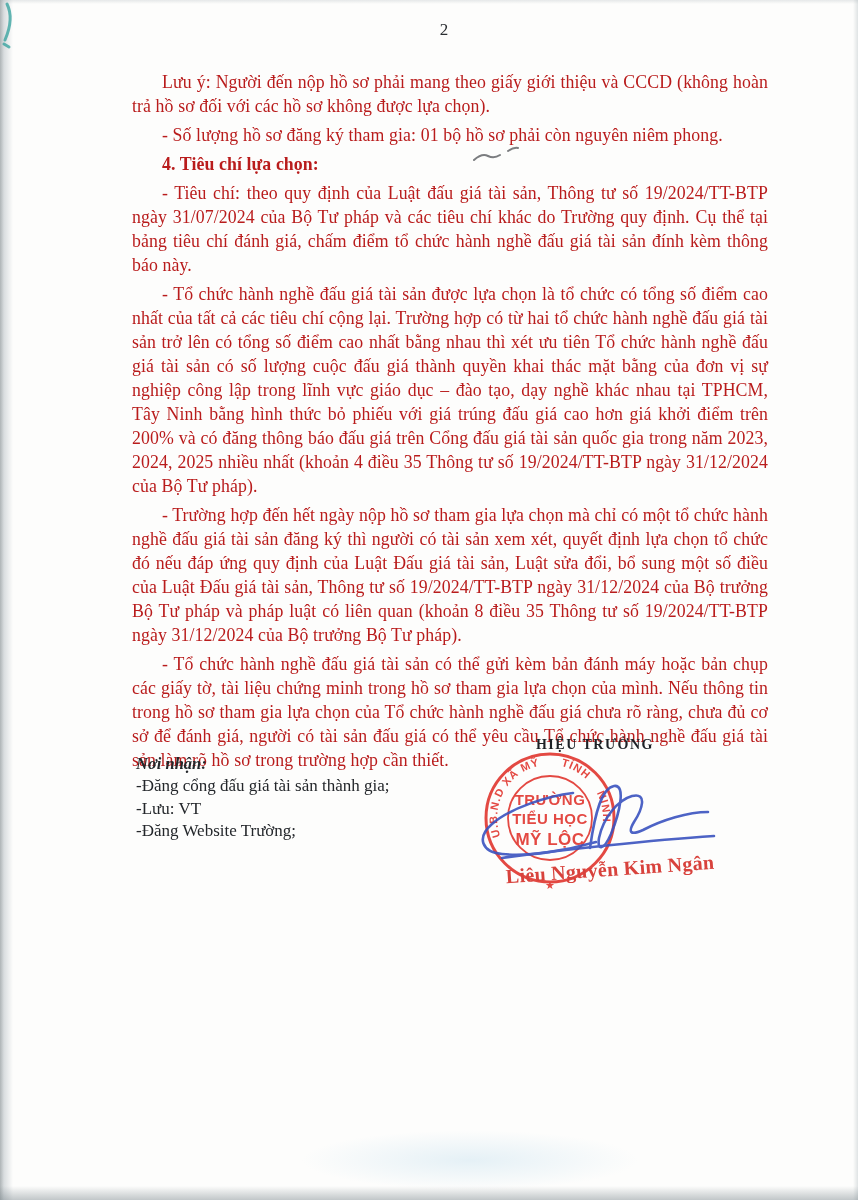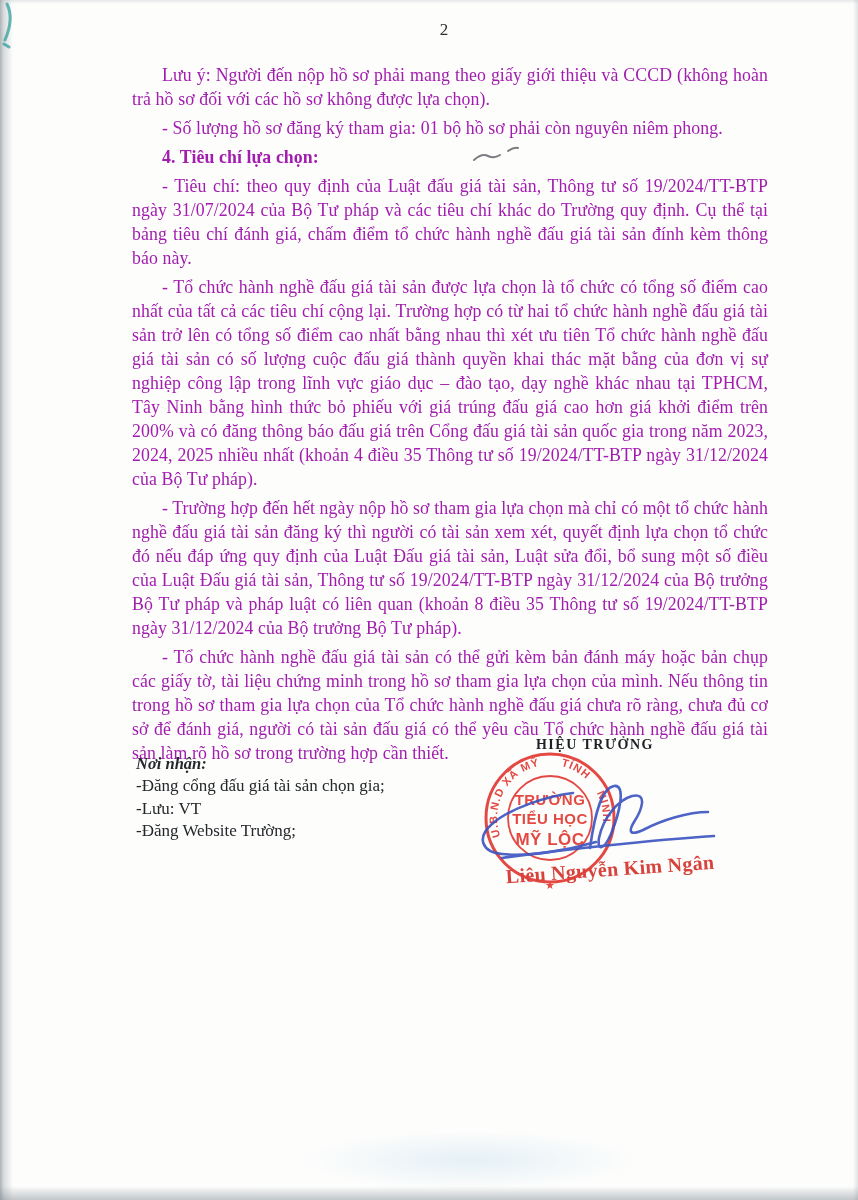--- a/index.html
+++ b/index.html
@@ -11,21 +11,21 @@
   .edge-right{position:absolute;right:0;top:0;bottom:0;width:5px;
     background:linear-gradient(to left,#dfe3e4,rgba(253,253,252,0));}
   .edge-bottom{position:absolute;left:0;right:0;bottom:0;height:14px;
     background:linear-gradient(to top,rgba(120,132,138,.45),rgba(253,253,252,0));}
   .edge-top{position:absolute;left:0;right:0;top:0;height:4px;
     background:linear-gradient(to bottom,rgba(160,170,175,.25),rgba(253,253,252,0));}
   .scan-tint{position:absolute;left:300px;bottom:10px;width:340px;height:60px;
     background:radial-gradient(ellipse at center,rgba(205,228,240,.5),rgba(205,228,240,0) 70%);}
   .page-number{position:absolute;left:30px;top:20px;width:828px;text-align:center;
     font-size:17px;color:#2a2d31;}
-  .doc-body{position:absolute;left:132px;top:63px;width:636px;color:#a21caf;}
+  .doc-body{position:absolute;left:132px;top:70px;width:636px;color:#b91c1c;}
   .doc-body p{margin:0 0 5px 0;font-size:17.8px;line-height:24px;text-align:justify;
     text-indent:30px;letter-spacing:.1px;}
   .doc-body p.heading{font-weight:bold;text-align:left;}
   
   .noi-nhan{position:absolute;left:136px;top:744px;color:#24272b;margin-top:9px;}
   .noi-nhan .nn-title{font-weight:bold;font-style:italic;font-size:16.5px;line-height:22px;}
   .noi-nhan .nn-item{font-size:17px;line-height:22.5px;}
   
   .signer-title{position:absolute;left:465px;top:737px;width:260px;text-align:center;
     font-weight:bold;font-size:14px;letter-spacing:1.5px;color:#1d2126;}
@@ -62,21 +62,21 @@
     <p>- Trường hợp đến hết ngày nộp hồ sơ tham gia lựa chọn mà chỉ có một tổ chức hành nghề đấu giá tài sản đăng ký thì người có tài sản xem xét, quyết định lựa chọn tổ chức đó nếu đáp ứng quy định của Luật Đấu giá tài sản, Luật sửa đổi, bổ sung một số điều của Luật Đấu giá tài sản, Thông tư số 19/2024/TT-BTP ngày 31/12/2024 của Bộ trưởng Bộ Tư pháp và pháp luật có liên quan (khoản 8 điều 35 Thông tư số 19/2024/TT-BTP ngày 31/12/2024 của Bộ trưởng Bộ Tư pháp).</p>
     <p>- Tổ chức hành nghề đấu giá tài sản có thể gửi kèm bản đánh máy hoặc bản chụp các giấy tờ, tài liệu chứng minh trong hồ sơ tham gia lựa chọn của mình. Nếu thông tin trong hồ sơ tham gia lựa chọn của Tổ chức hành nghề đấu giá chưa rõ ràng, chưa đủ cơ sở để đánh giá, người có tài sản đấu giá có thể yêu cầu Tổ chức hành nghề đấu giá tài sản làm rõ hồ sơ trong trường hợp cần thiết.</p>
   </div>
 
   <svg class="pen-mark" viewBox="0 0 70 28">
     <path d="M6,18 q8,-7 14,-4 t12,-1 M40,9 q6,-4 10,-3" stroke="#5a5d60" stroke-width="2" fill="none" stroke-linecap="round" opacity="0.8"></path>
   </svg>
 
   <div class="noi-nhan">
     <div class="nn-title">Nơi nhận:</div>
-    <div class="nn-item">-Đăng cổng đấu giá tài sản chọn gia;</div>
+    <div class="nn-item">-Đăng cổng đấu giá tài sản thành gia;</div>
     <div class="nn-item">-Lưu: VT</div>
     <div class="nn-item">-Đăng Website Trường;</div>
   </div>
 
   <div class="signer-title">HIỆU TRƯỞNG</div>
 
   <svg class="stamp" viewBox="0 0 156 156">
     <defs>
       <path id="arcL" d="M30,100 A53,53 0 0 1 73,25" fill="none"></path>
       <path id="arcR" d="M83,25 A53,53 0 0 1 126,100" fill="none"></path>

